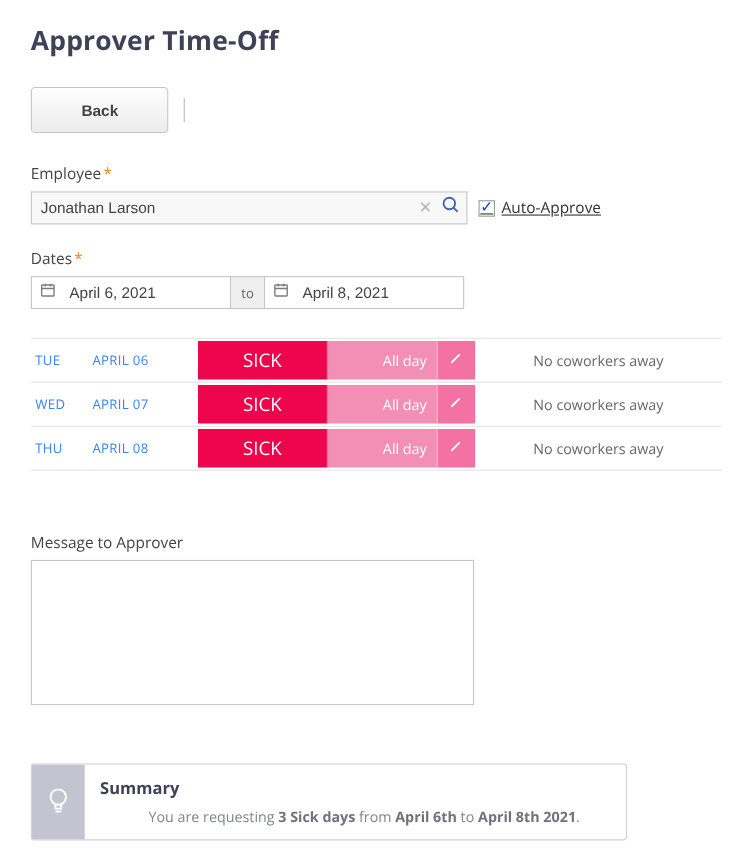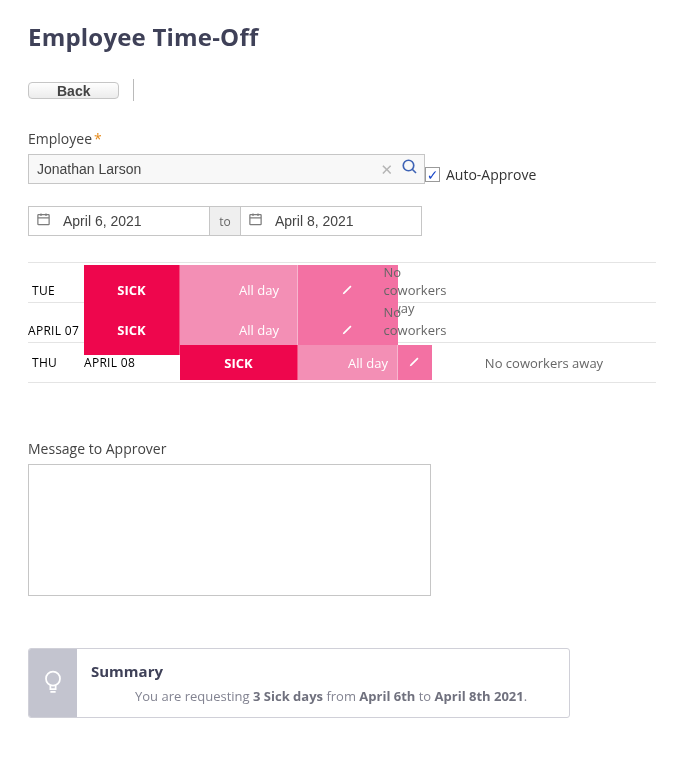--- a/index.html
+++ b/index.html
@@ -18,22 +18,22 @@
       margin-bottom: 26px;
       letter-spacing: 0.2px;
     }
     .actions-bar {
       display: flex;
       align-items: center;
       gap: 14px;
       margin-bottom: 28px;
     }
     .btn {
-      height: 17px;
-      padding: 0 28px;
+      height: 42px;
+      padding: 0 45px;
       border-radius: 4px;
       font-size: 14px;
       font-weight: 600;
       cursor: pointer;
     }
     .btn-back {
       background: linear-gradient(#fefefe, #ececec);
       border: 1px solid #c6c6c6;
       color: #444;
     }
@@ -50,22 +50,24 @@
     }
     .field-label {
       color: #444;
       font-size: 14px;
       margin-bottom: 6px;
       display: block;
     }
     .req { color: #e58a1b; margin-left: 2px; }
     .employee-row {
       display: flex;
-      align-items: flex-end;
+      align-items: center;
+      gap: 10px;
       margin-bottom: 22px;
+      text-decoration: underline;
     }
     .employee-box {
       position: relative;
       width: 397px;
     }
     .employee-input {
       width: 100%;
       height: 30px;
       border: 1px solid #c6c6c6;
       background: #f8f8f8;
@@ -153,32 +155,32 @@
       display: grid;
       grid-template-columns: 56px 96px 118px 100px 34px 1fr;
       align-items: stretch;
       border-bottom: 1px solid #e4e4e4;
       height: 40px;
     }
     .day-dow, .day-date {
       display: flex;
       align-items: center;
       font-size: 12px;
-      color: #000000;
+      color: #3b82f6;
       letter-spacing: 0.3px;
     }
     .day-dow { padding-left: 4px; }
     .day-type {
       background: #ee064d;
       color: #fff;
       display: flex;
       align-items: center;
       justify-content: center;
-      font-size: 13px;
-      font-weight: 700;
+      font-size: 17px;
+      font-weight: 400;
       margin: 2px 0 2px 0;
       border-right: 1px solid rgba(255,255,255,.3);
     }
     .day-allday {
       background: #f38fb5;
       color: #fff;
       display: flex;
       align-items: center;
       justify-content: center;
       font-size: 13px;
@@ -234,21 +236,21 @@
       font-weight: 700;
       font-size: 15px;
       margin-bottom: 6px;
     }
     .summary-text { color: #828391; font-size: 13px; margin-left: 44px; }
     .summary-text b { color: #70717e; }
   </style>
 </head>
 <body>
 
-<h1>Employee Time-Off</h1>
+<h1>Approver Time-Off</h1>
 
 <div class="actions-bar">
   <button class="btn btn-back">Back</button>
   <div class="vbar"></div>
 </div>
 
 <div>
   <label class="field-label">
     <span>Employee</span><span class="req">*</span>
   </label>
@@ -266,20 +268,23 @@
     <label class="auto-approve">
       <span class="chk-box">
           <span class="chk-mark">✓</span>
         </span>
       <span>Auto-Approve</span>
     </label>
   </div>
 </div>
 
 <div>
+  <label class="field-label">
+    <span>Dates</span><span class="req">*</span>
+  </label>
   <div class="dates-row">
     <div class="date-input-wrap">
       <span class="date-icon">
         <svg viewBox="0 0 24 24" fill="none" stroke="#7c7c7c" stroke-width="2">
             <rect x="3" y="5" width="18" height="16" rx="1"></rect>
             <line x1="3" y1="10" x2="21" y2="10"></line>
             <line x1="8" y1="3" x2="8" y2="7"></line>
             <line x1="16" y1="3" x2="16" y2="7"></line>
           </svg>
       </span>
@@ -296,30 +301,32 @@
           </svg>
       </span>
       <input class="date-input" type="text" value="April 8, 2021" style="">
     </div>
   </div>
 </div>
 
 <div class="day-table">
   <div class="day-row">
     <div class="day-dow">TUE</div>
+    <div class="day-date">APRIL 06</div>
     <div class="day-type">SICK</div>
     <div class="day-allday">All day</div>
     <div class="day-edit">
       <span><svg viewBox="0 0 24 24">
             <path d="M3 21l3-1 12-12-2-2L4 18l-1 3zM15 5l4 4"></path>
           </svg></span>
     </div>
     <div class="day-coworkers">No coworkers away</div>
   </div>
   <div class="day-row">
+    <div class="day-dow">WED</div>
     <div class="day-date">APRIL 07</div>
     <div class="day-type">SICK</div>
     <div class="day-allday">All day</div>
     <div class="day-edit">
       <span><svg viewBox="0 0 24 24">
             <path d="M3 21l3-1 12-12-2-2L4 18l-1 3zM15 5l4 4"></path>
           </svg></span>
     </div>
     <div class="day-coworkers">No coworkers away</div>
   </div>

